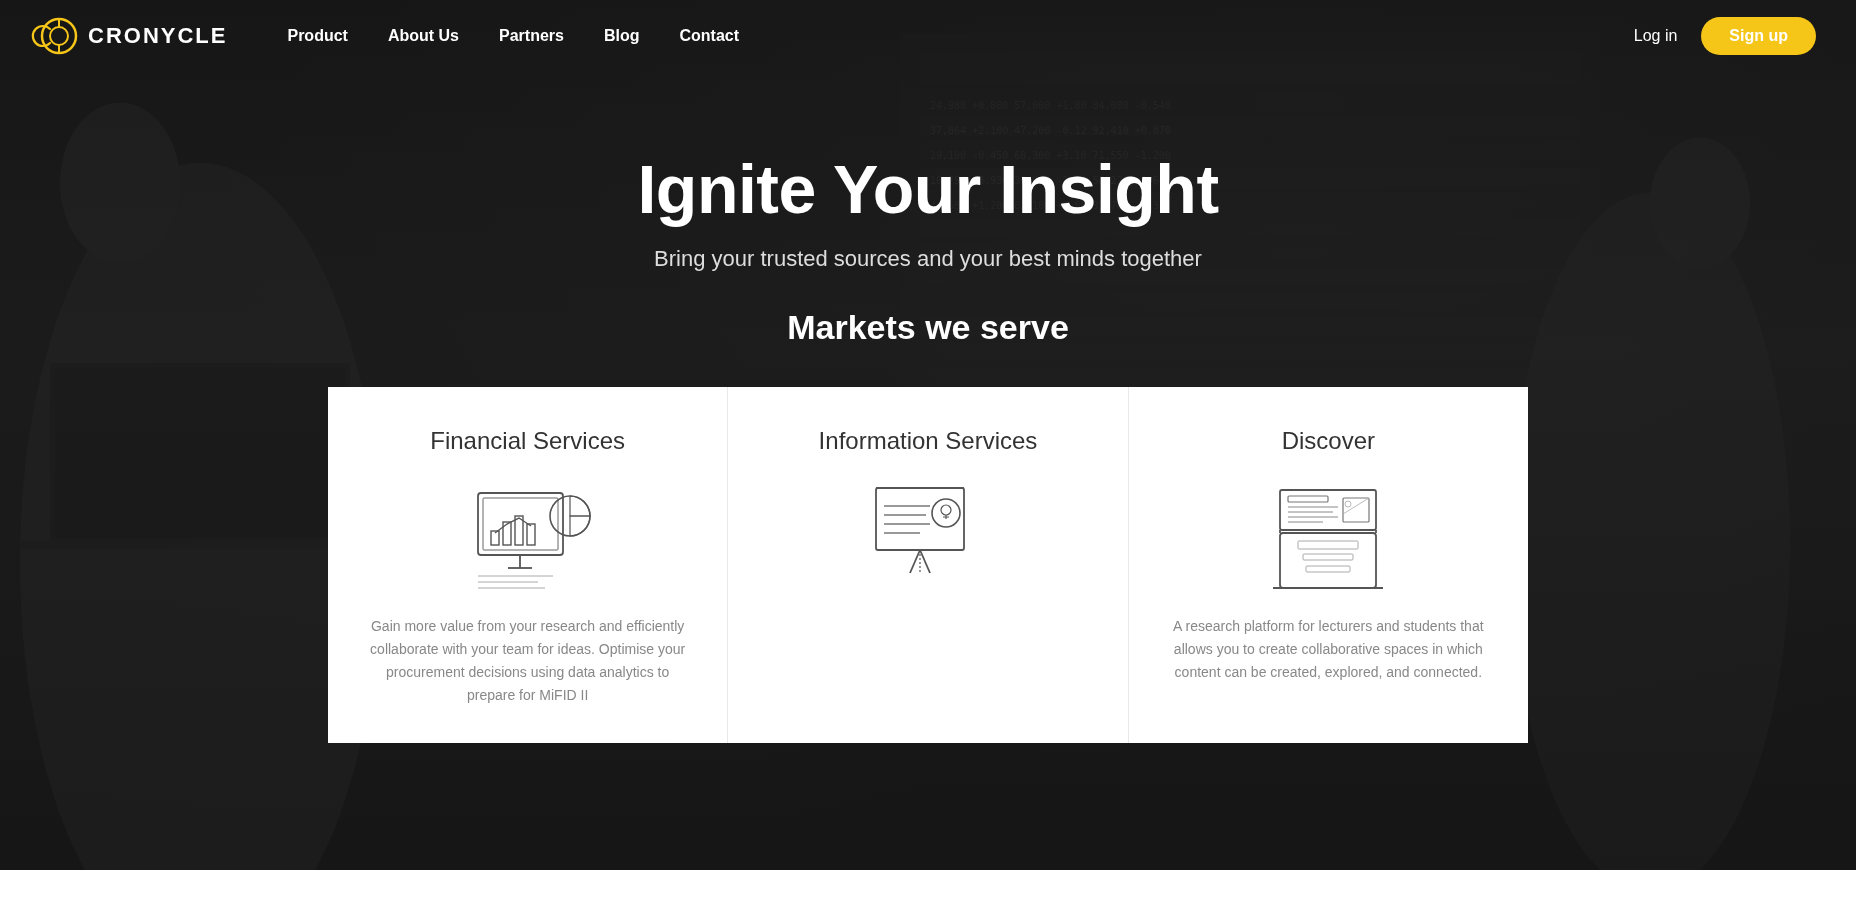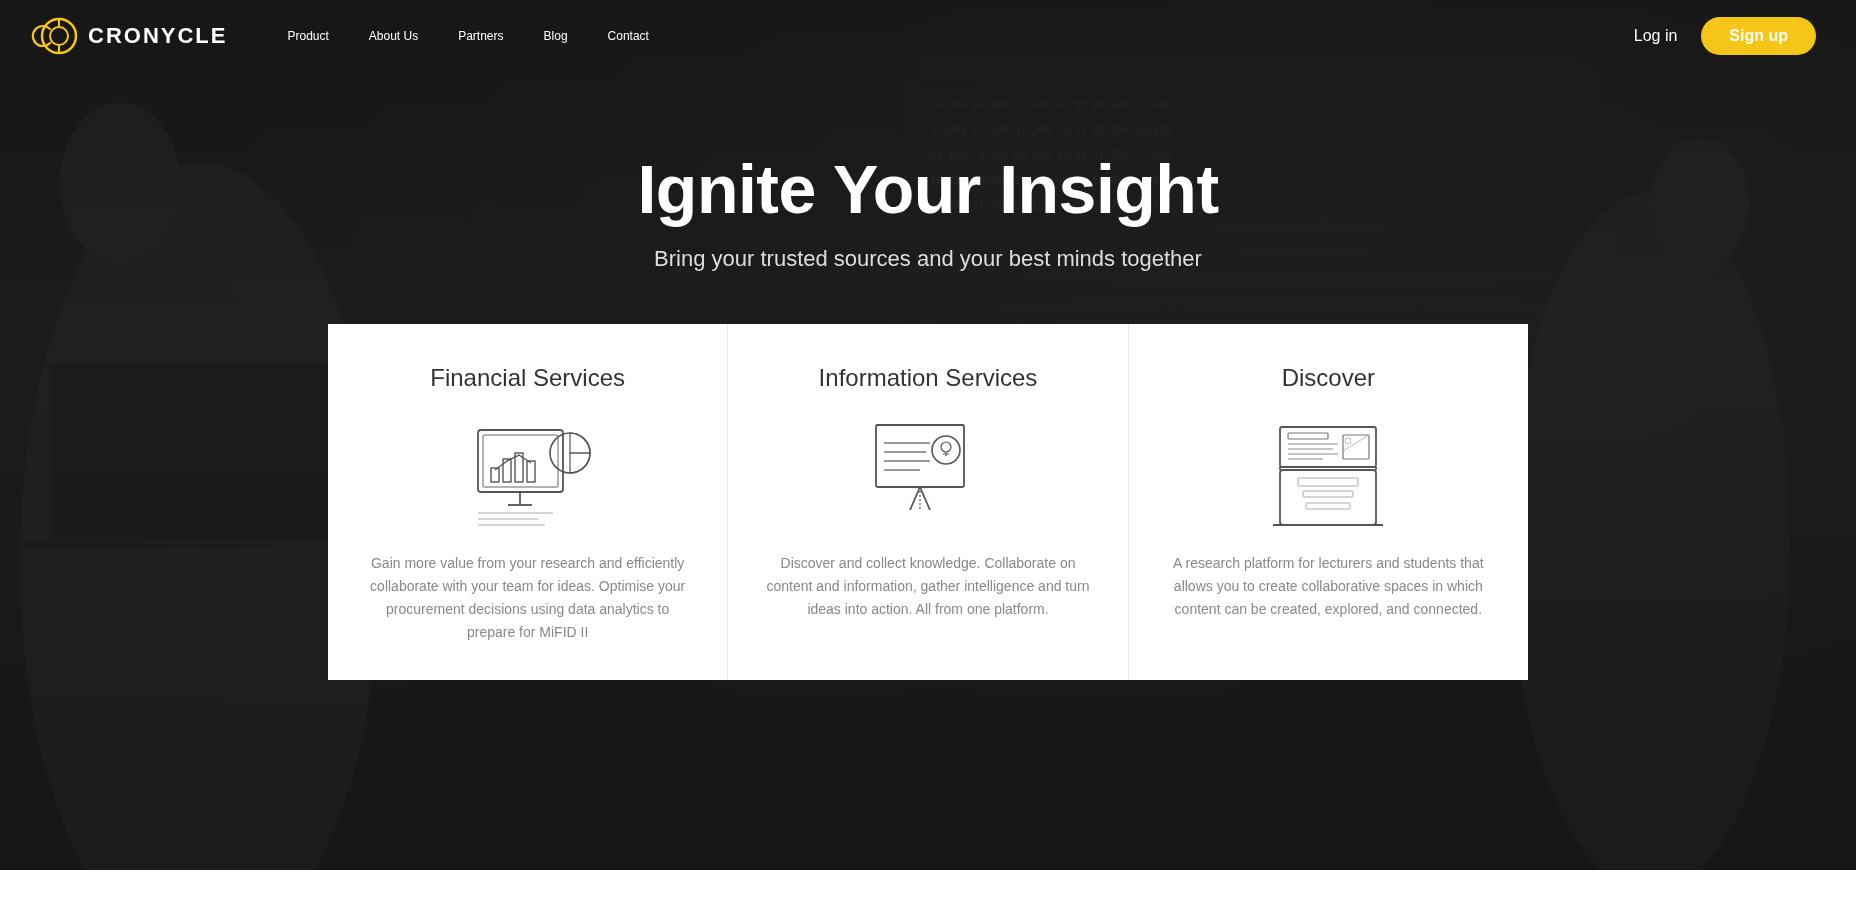--- a/index.html
+++ b/index.html
@@ -36,22 +36,22 @@
     }
     .nav-links {
       display: flex;
       align-items: center;
       gap: 40px;
       flex: 1;
     }
     .nav-link {
       color: #fff;
       text-decoration: none;
-      font-size: 12px;
-      font-weight: 400;
+      font-size: 16px;
+      font-weight: 700;
       cursor: pointer;
     }
     .nav-actions {
       display: flex;
       align-items: center;
       gap: 24px;
     }
     .login-link {
       color: #fff;
       text-decoration: none;
@@ -121,21 +121,21 @@
       font-weight: 700;
       color: #fff;
       text-align: center;
       margin-bottom: 18px;
       letter-spacing: -0.5px;
     }
     .hero-subtitle {
       font-size: 22px;
       color: #ddd;
       text-align: center;
-      margin-bottom: 52px;
+      margin-bottom: 36px;
       font-weight: 300;
     }
     .markets-title {
       font-size: 34px;
       font-weight: 700;
       color: #fff;
       text-align: center;
       margin-bottom: 40px;
     }
 
@@ -247,20 +247,21 @@
       <rect x="50" y="380" width="300" height="180" fill="#444" rx="3"></rect>
       <rect x="55" y="385" width="290" height="170" fill="#2a2a2a" rx="2"></rect>
       <rect x="20" y="558" width="360" height="8" fill="#555" rx="2"></rect>
     </svg>
     <div class="hero-bg-overlay"></div>
   </div>
 
   <div class="hero-content">
     <h1 class="hero-title">Ignite Your Insight</h1>
     <p class="hero-subtitle">Bring your trusted sources and your best minds together</p>
+    <h2 class="markets-title">Markets we serve</h2>
 
     <div class="cards-container">
 
       <div class="card">
         <div class="card-title">Financial Services</div>
         <div class="card-icon">
           <svg width="140" height="115" viewBox="0 0 140 115" fill="none" xmlns="http://www.w3.org/2000/svg">
 
             <rect x="20" y="15" width="85" height="62" rx="3" stroke="#555" stroke-width="1.8" fill="none"></rect>
             <rect x="25" y="20" width="75" height="52" rx="1" stroke="#666" stroke-width="1" fill="none"></rect>
@@ -305,21 +306,20 @@
             <line x1="88" y1="37" x2="88" y2="41" stroke="#555" stroke-width="1.2"></line>
             <line x1="85" y1="39" x2="91" y2="39" stroke="#555" stroke-width="1"></line>
 
             <line x1="62" y1="72" x2="52" y2="95" stroke="#555" stroke-width="1.8"></line>
             <line x1="62" y1="72" x2="72" y2="95" stroke="#555" stroke-width="1.8"></line>
             <line x1="62" y1="72" x2="62" y2="95" stroke="#555" stroke-width="1.2" stroke-dasharray="2,2"></line>
 
             <line x1="18" y1="10" x2="106" y2="10" stroke="#555" stroke-width="1.8"></line>
           </svg>
         </div>
-        <p class="card-desc">Discover and collect knowledge. Collaborate on content and information, gather intelligence and turn ideas into action. All from one platform.</p>
       </div>
 
       <div class="card">
         <div class="card-title">Discover</div>
         <div class="card-icon">
           <svg width="140" height="115" viewBox="0 0 140 115" fill="none" xmlns="http://www.w3.org/2000/svg">
 
             <rect x="22" y="55" width="96" height="55" rx="3" stroke="#555" stroke-width="1.8" fill="none"></rect>
             <line x1="15" y1="110" x2="125" y2="110" stroke="#555" stroke-width="1.8"></line>
 

